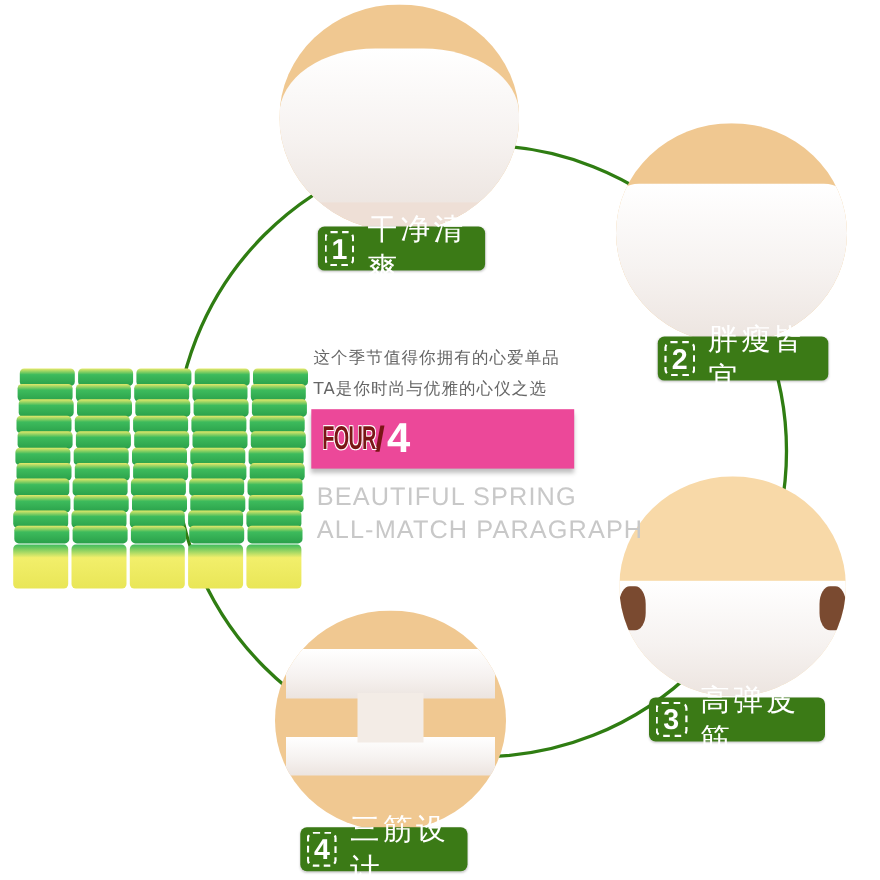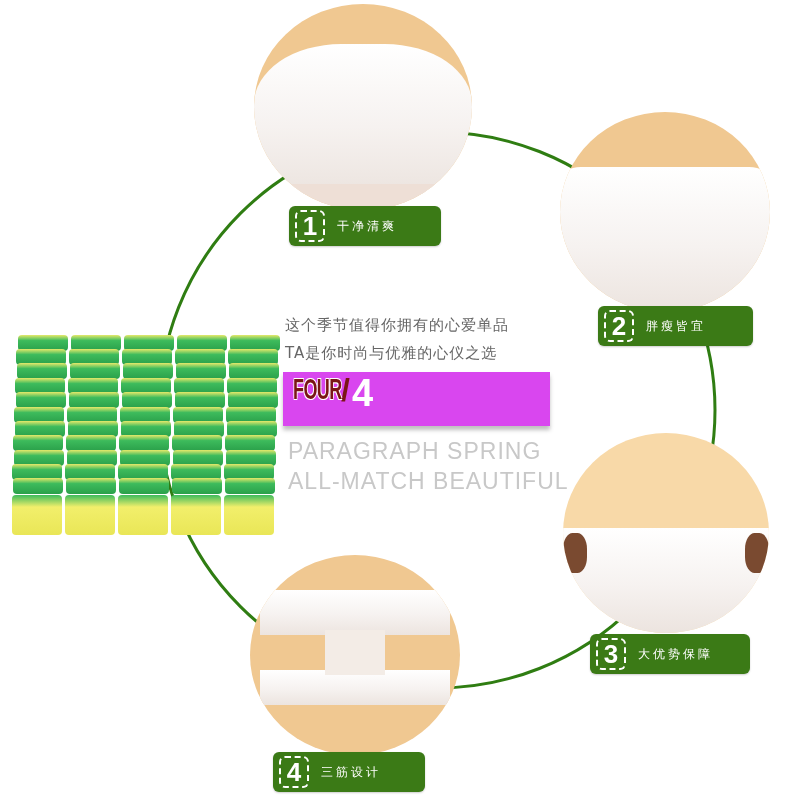--- a/index.html
+++ b/index.html
@@ -10,24 +10,24 @@
   .photo .fabric { position:absolute; background:linear-gradient(180deg,#ffffff 0%,#f6f2f0 55%,#ece4df 100%); }
   .label {
     position:absolute; height:40px; background:#3b7a16; border-radius:6px;
     display:flex; align-items:center; color:#fff; box-shadow:0 1px 2px rgba(0,0,0,.2);
   }
   .label .num {
     width:30px; height:32px; margin-left:6px; border:2px dashed #fff; border-radius:6px;
     box-sizing:border-box; display:flex; align-items:center; justify-content:center;
     font-family:"Liberation Sans", sans-serif; font-weight:bold; font-size:26px; color:#fff;
   }
-  .label .txt { margin-left:12px; font-size:12px; letter-spacing:3px; font-family:"DejaVu Sans", sans-serif; }
+  .label .txt { margin-left:12px; font-size:27px; letter-spacing:3px; font-family:"DejaVu Sans", sans-serif; }
   .tagline { position:absolute; left:285px; color:#666; font-size:15px; letter-spacing:1px; }
-  .banner { position:absolute; left:283px; top:372px; width:267px; height:54px; background:#d946ef;
-    display:flex; align-items:flex-start; box-shadow:0 4px 4px rgba(0,0,0,.25); }
+  .banner { position:absolute; left:283px; top:372px; width:239px; height:54px; background:#ec4899;
+    display:flex; align-items:center; box-shadow:0 4px 4px rgba(0,0,0,.25); }
   .banner .four { font-family:"Liberation Sans", sans-serif; font-weight:bold; font-size:30px; color:#7a1515;
     transform:scaleX(.6); transform-origin:left center; margin-left:10px; width:48px; letter-spacing:-1px;
     text-shadow:1px 1px 0 #fff,-1px -1px 0 #fff,1px -1px 0 #fff,-1px 1px 0 #fff; }
   .banner .slash { font-family:"Liberation Sans", sans-serif; font-weight:bold; font-size:32px; color:#7a1515; margin-left:0; }
   .banner .n4 { font-family:"Liberation Sans", sans-serif; font-weight:bold; font-size:38px; color:#fff; margin-left:2px; }
   .banner .cn { font-size:26px; color:#fff; margin-left:4px; letter-spacing:1px; }
   .eng { position:absolute; left:288px; color:#c8c8c8; font-family:"Liberation Sans", sans-serif; font-size:23px; letter-spacing:1px; }
   .pack { position:absolute; left:12px; top:335px; width:270px; height:200px; }
   .row { position:absolute; left:0; height:16px; display:flex; gap:3px; }
   .roll { width:50px; height:16px; border-radius:4px; background:linear-gradient(180deg,#e6e96a 0%,#3dbb5c 35%,#2aa04a 100%); }
@@ -156,30 +156,30 @@
 <div class="label" style="left:289px;top:206px;width:152px;">
   <span class="num">1</span>
   <span class="txt">干净清爽</span>
 </div>
 <div class="label" style="left:598px;top:306px;width:155px;">
   <span class="num">2</span>
   <span class="txt">胖瘦皆宜</span>
 </div>
 <div class="label" style="left:590px;top:634px;width:160px;">
   <span class="num">3</span>
-  <span class="txt">大优势保障</span>
+  <span class="txt">高弹皮筋</span>
 </div>
 <div class="label" style="left:273px;top:752px;width:152px;">
   <span class="num">4</span>
   <span class="txt">三筋设计</span>
 </div>
 
 <div class="tagline" style="top:316px;">这个季节值得你拥有的心爱单品</div>
 <div class="tagline" style="top:344px;">TA是你时尚与优雅的心仪之选</div>
 
 <div class="banner">
   <span class="four">FOUR</span>
   <span class="slash">/</span>
   <span class="n4">4</span>
 </div>
 
-<div class="eng" style="top:438px;">PARAGRAPH SPRING</div>
-<div class="eng" style="top:468px;">ALL-MATCH BEAUTIFUL</div>
+<div class="eng" style="top:438px;">BEAUTIFUL SPRING</div>
+<div class="eng" style="top:468px;">ALL-MATCH PARAGRAPH</div>
 
 </body></html>

